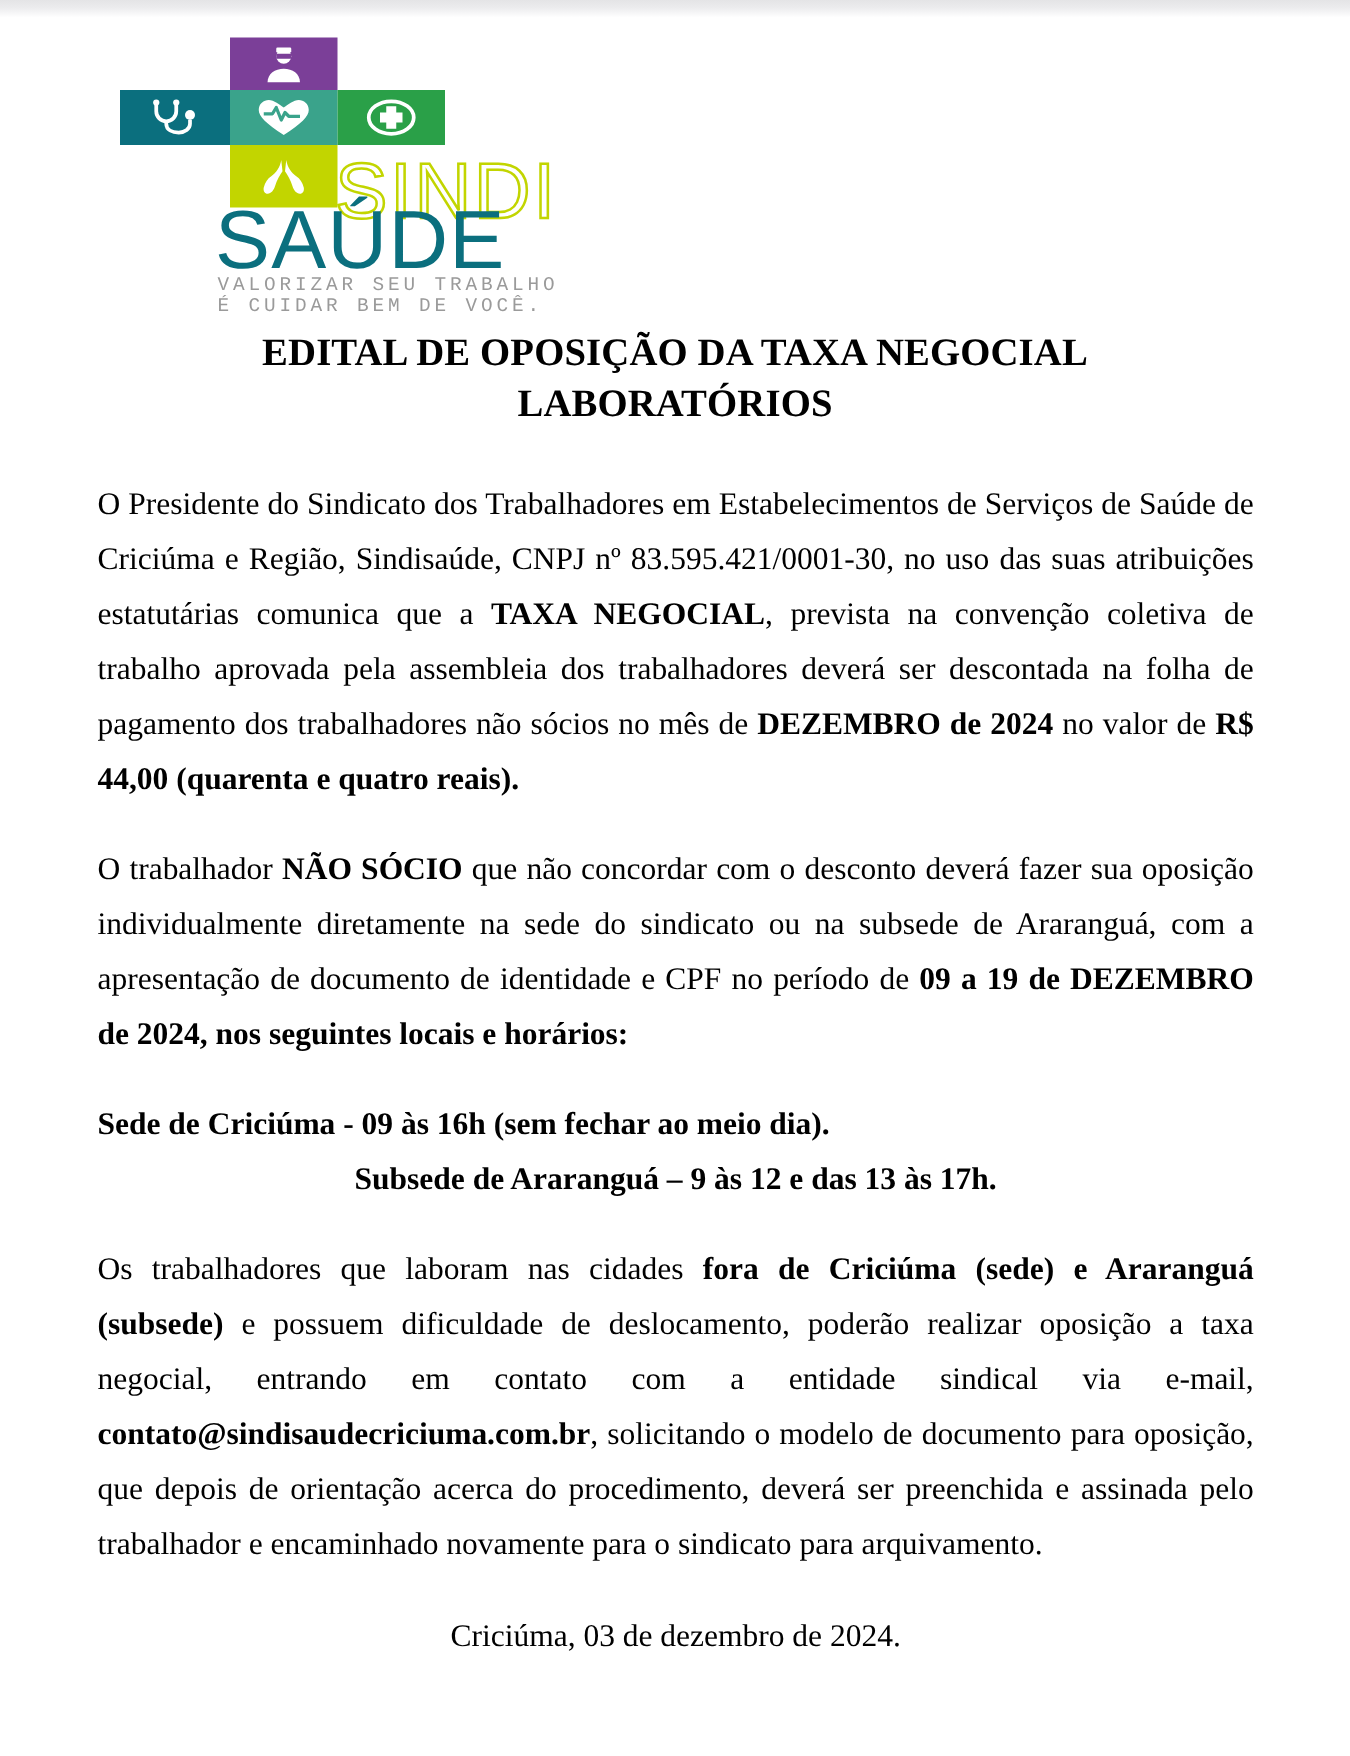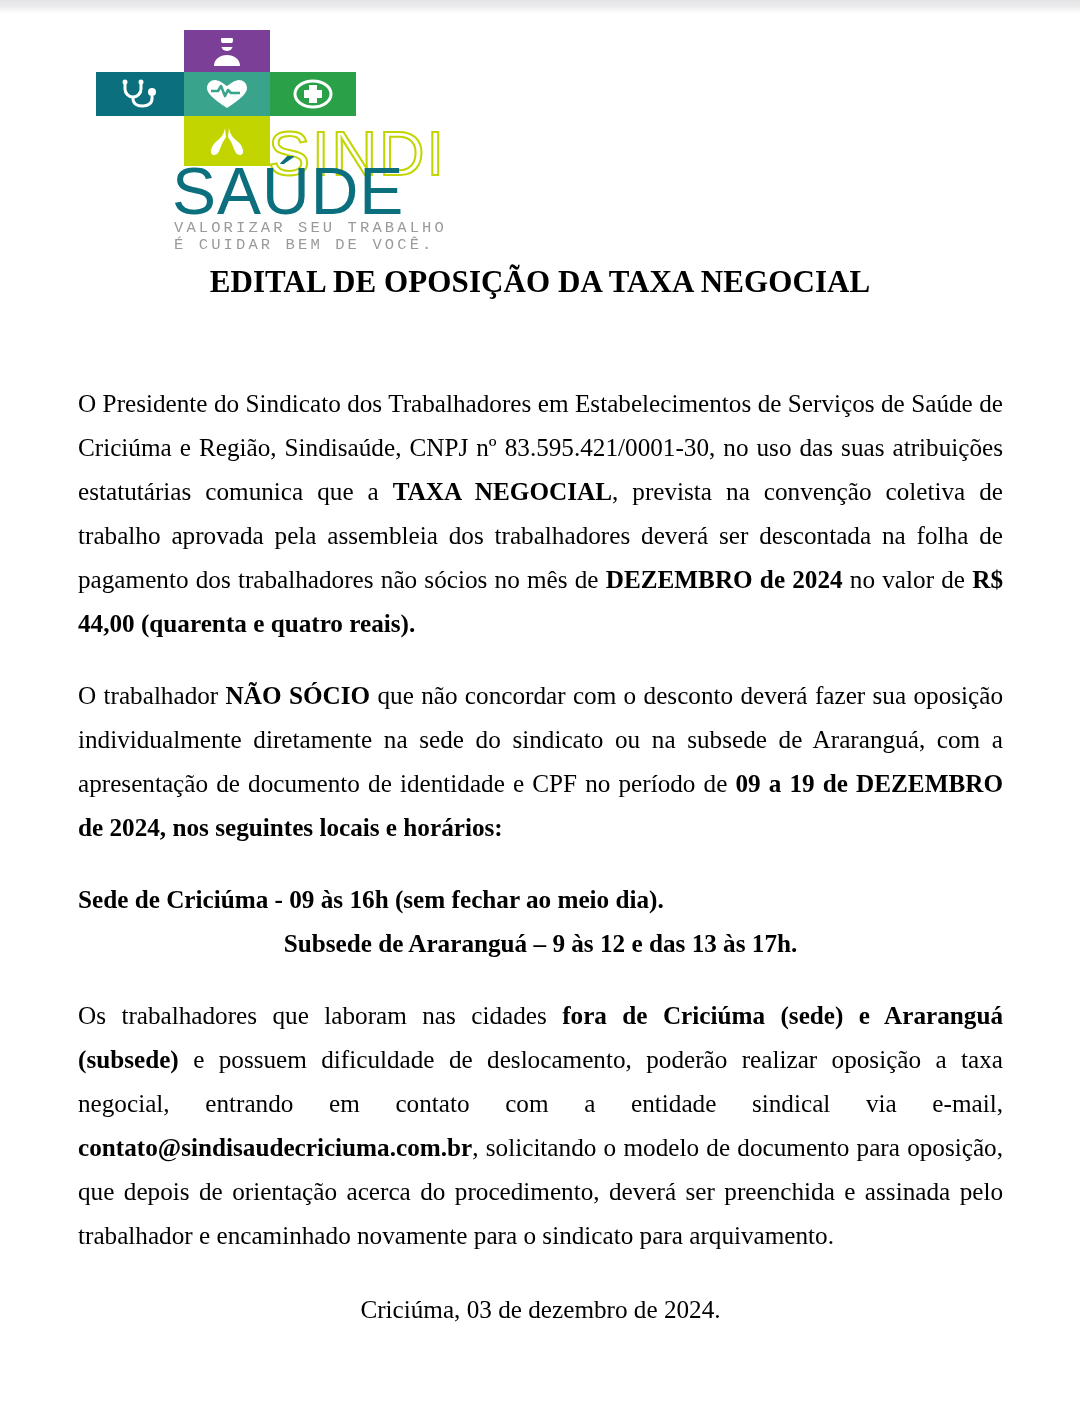--- a/index.html
+++ b/index.html
@@ -198,20 +198,21 @@
     </div>
 
     <div class="wordmark-sindi">SINDI</div>
     <div class="wordmark-saude">SAÚDE</div>
     <div class="tagline">VALORIZAR SEU TRABALHO
 É CUIDAR BEM DE VOCÊ.</div>
   </div>
 
   <div class="doc-title">
     <span>EDITAL DE OPOSIÇÃO DA TAXA NEGOCIAL</span>
+    <span class="l2">LABORATÓRIOS</span>
   </div>
 
   <div class="body-text">
 
     <p><span>O Presidente do Sindicato dos Trabalhadores em Estabelecimentos de Serviços de Saúde de Criciúma e Região, Sindisaúde, CNPJ nº 83.595.421/0001-30, no uso das suas atribuições estatutárias comunica que a </span><b>TAXA NEGOCIAL</b><span>, prevista na convenção coletiva de trabalho aprovada pela assembleia dos trabalhadores deverá ser descontada na folha de pagamento dos trabalhadores não sócios no mês de </span><b>DEZEMBRO de 2024</b><span> no valor de </span><b>R$ 44,00 (quarenta e quatro reais).</b></p>
 
     <p><span>O trabalhador </span><b>NÃO SÓCIO</b><span> que não concordar com o desconto deverá fazer sua oposição individualmente diretamente na sede do sindicato ou na subsede de Araranguá, com a apresentação de documento de identidade e CPF no período de </span><b>09 a 19 de DEZEMBRO de 2024, nos seguintes locais e horários:</b></p>
 
     <p class="hours">Sede de Criciúma - 09 às 16h (sem fechar ao meio dia).</p>
     <p class="hours-last">Subsede de Araranguá – 9 às 12 e das 13 às 17h.</p>

